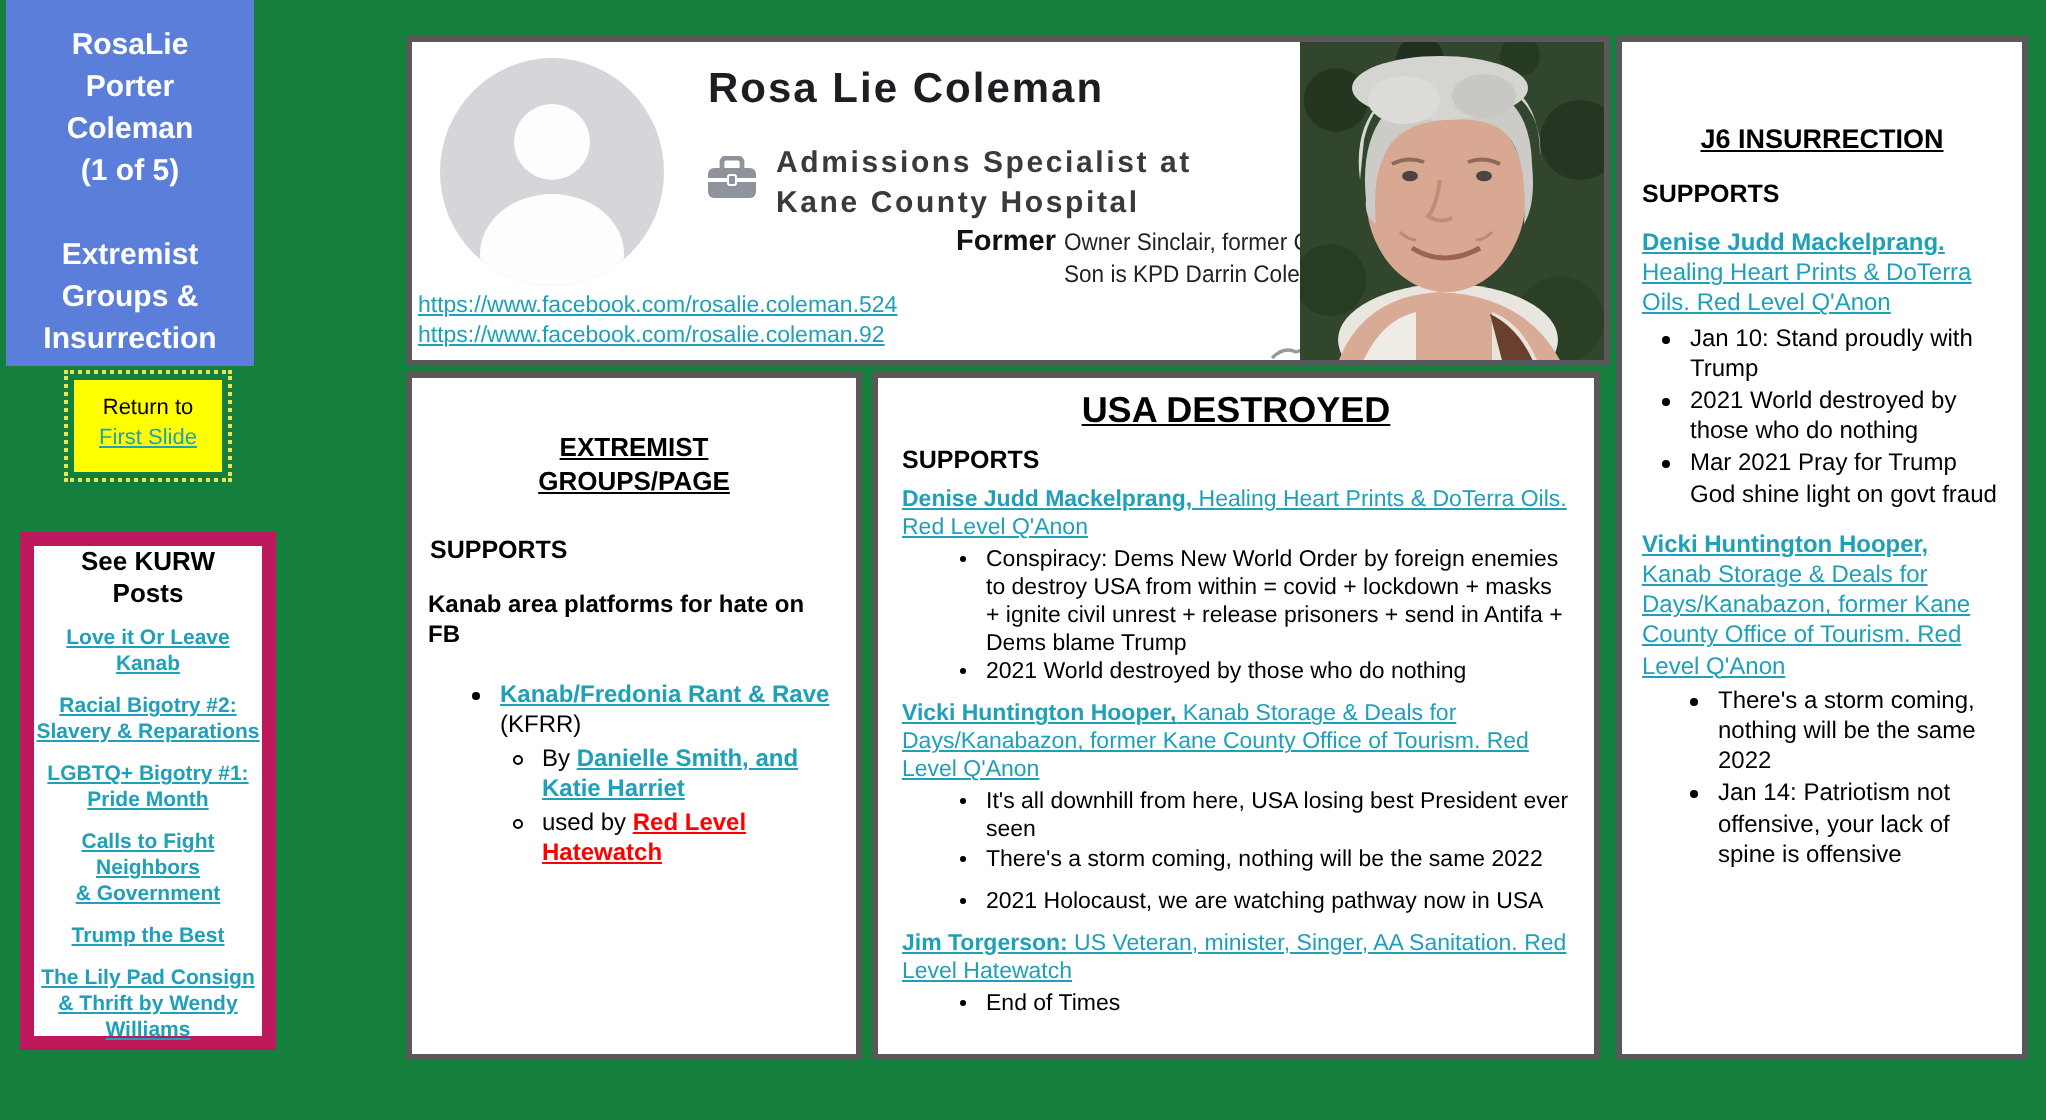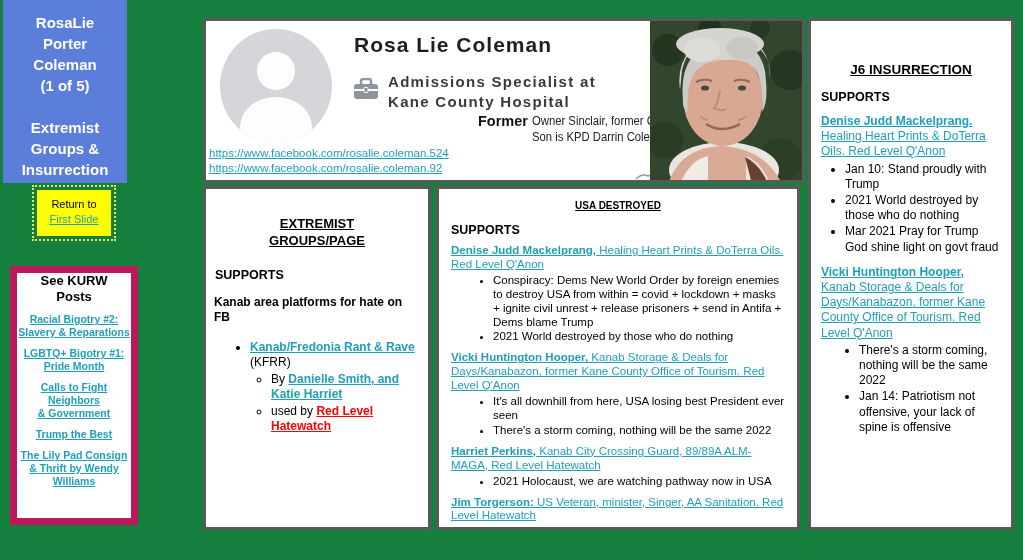--- a/index.html
+++ b/index.html
@@ -53,21 +53,21 @@
   .ext-head{margin-top:13px;font-size:12px;font-weight:bold;color:#000;line-height:15px;}
   .ext-panel ul{margin:15px 0 0;padding-left:36px;font-size:12px;line-height:15px;color:#000;}
   .ext-panel ul ul{list-style:circle;padding-left:21px;margin-top:2px;}
   .ext-panel ul ul li{margin-top:2px;}
   .lnk{color:#1f9fb8;text-decoration:underline;cursor:pointer;}
   .lnk.bold{font-weight:bold;}
   .red-lnk{color:#ff0000;font-weight:bold;text-decoration:underline;cursor:pointer;}
 
   
   .usa-panel{left:436px;top:186px;width:364px;height:344px;padding:4px 12px;}
-  .usa-panel .sec-title{margin-top:4px;font-size:10px;line-height:17px;}
+  .usa-panel .sec-title{margin-top:4px;font-size:18px;line-height:17px;}
   .usa-panel .supports{margin-top:9px;font-size:12.5px;}
   .entry{margin-top:7px;font-size:11.5px;line-height:13.9px;color:#000;}
   .entry p{margin:0;}
   .entry ul{margin:2px 0 0;padding-left:42px;}
   .entry li{margin-top:1px;}
 
   
   .j6-panel{left:808px;top:18px;width:206px;height:512px;padding:4px 10px;}
   .j6-panel .sec-title{margin-top:36px;font-size:13.5px;line-height:17px;}
   .j6-panel .supports{margin-top:12px;font-size:12.5px;}
@@ -91,20 +91,22 @@
   </div>
 
   <div class="return-box">
     <span>Return to</span><br>
     <a>First Slide</a>
   </div>
 
   <div class="kurw-box">
     <div class="kurw-title">See KURW
 Posts</div>
+    <a class="kurw-link">Love it Or Leave
+Kanab</a>
     <a class="kurw-link">Racial Bigotry #2:
 Slavery &amp; Reparations</a>
     <a class="kurw-link">LGBTQ+ Bigotry #1:
 Pride Month</a>
     <a class="kurw-link">Calls to Fight
 Neighbors
 &amp; Government</a>
     <a class="kurw-link">Trump the Best</a>
     <a class="kurw-link">The Lily Pad Consign
 &amp; Thrift by Wendy
@@ -204,21 +206,20 @@
 
     <div class="entry">
       <p><a class="lnk bold">Vicki Huntington Hooper,</a><a class="lnk"> Kanab Storage &amp; Deals for Days/Kanabazon, former Kane County Office of Tourism. Red Level Q'Anon</a></p>
       <ul>
         <li>It's all downhill from here, USA losing best President ever seen</li>
         <li>There's a storm coming, nothing will be the same 2022</li>
       </ul>
     </div>
 
     <div class="entry">
-      <p><a class="lnk bold">Harriet Perkins,</a><a class="lnk"> Kanab City Crossing Guard, 89/89A ALM-MAGA, Red Level Hatewatch</a></p>
       <ul>
         <li>2021 Holocaust, we are watching pathway now in USA</li>
       </ul>
     </div>
 
     <div class="entry">
       <p><a class="lnk bold">Jim Torgerson:</a><a class="lnk"> US Veteran, minister, Singer, AA Sanitation. Red Level Hatewatch</a></p>
       <ul>
         <li>End of Times</li>
       </ul>

